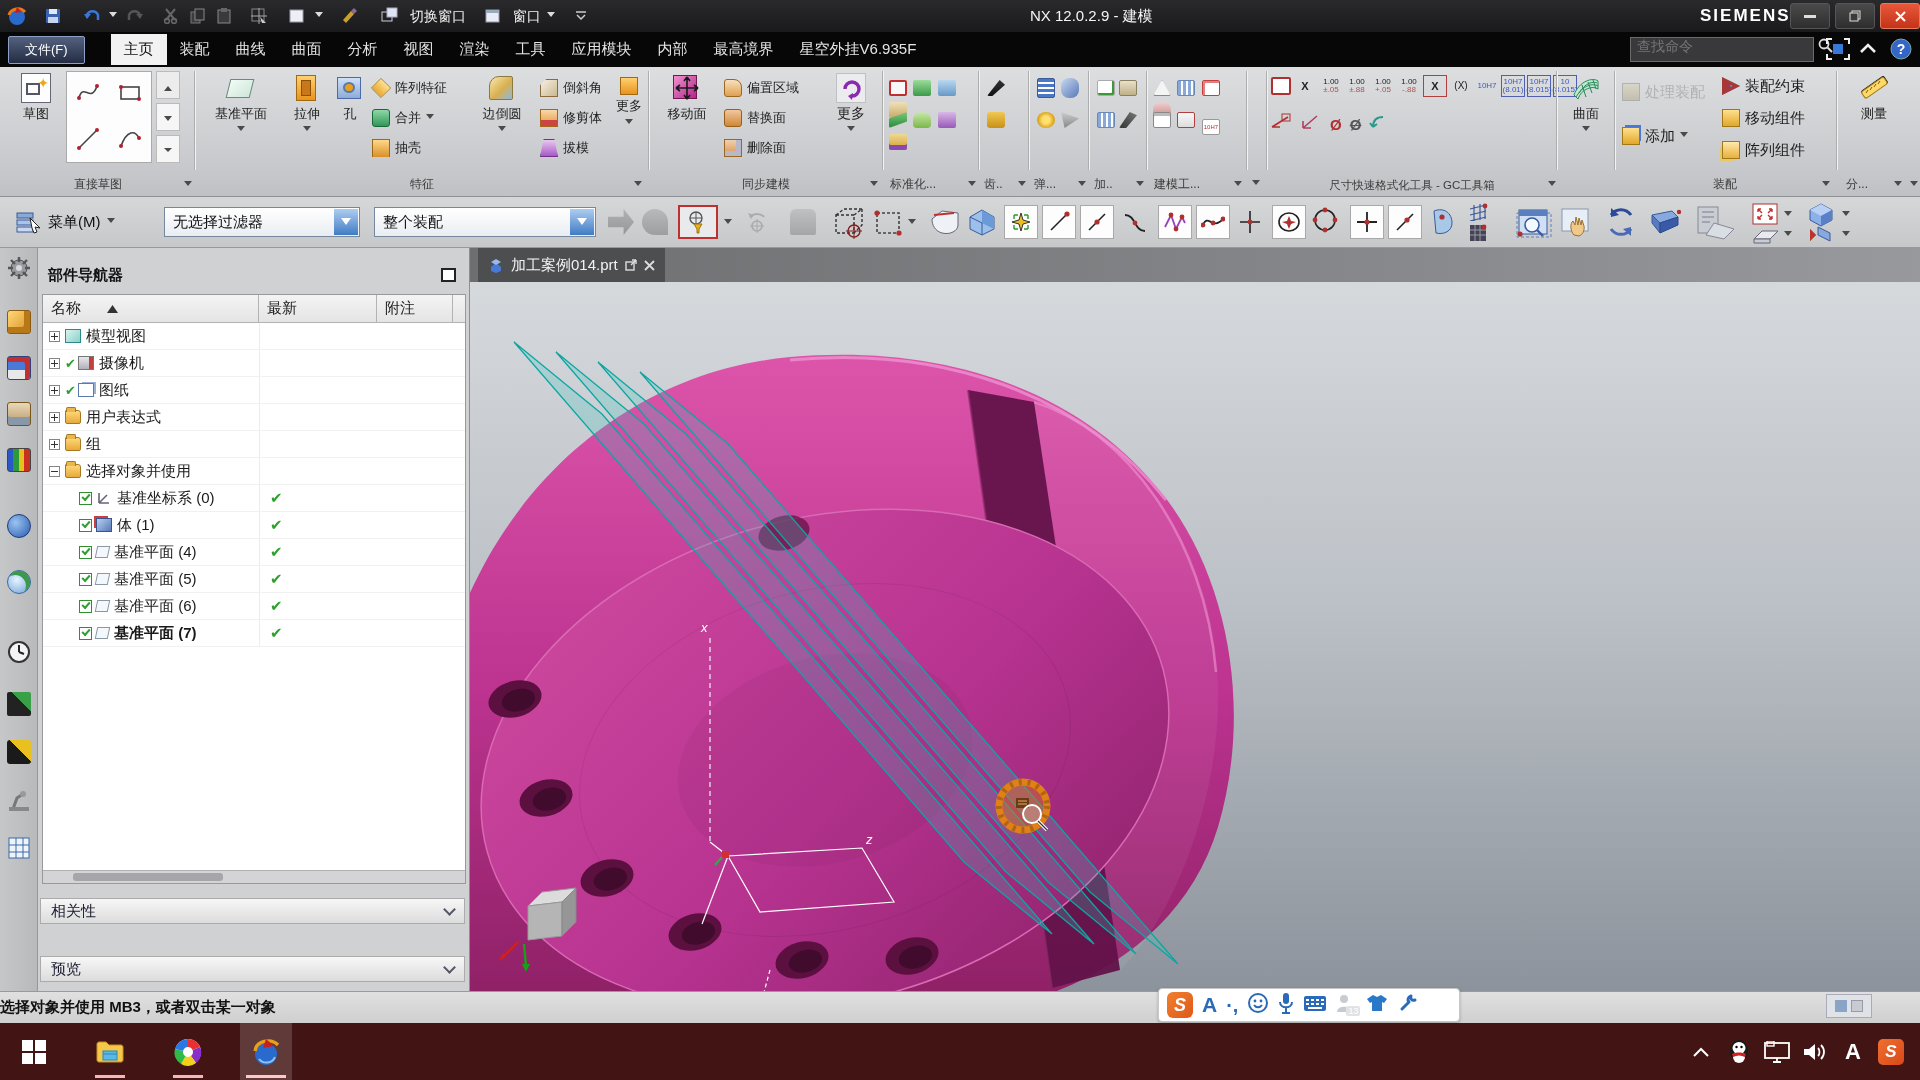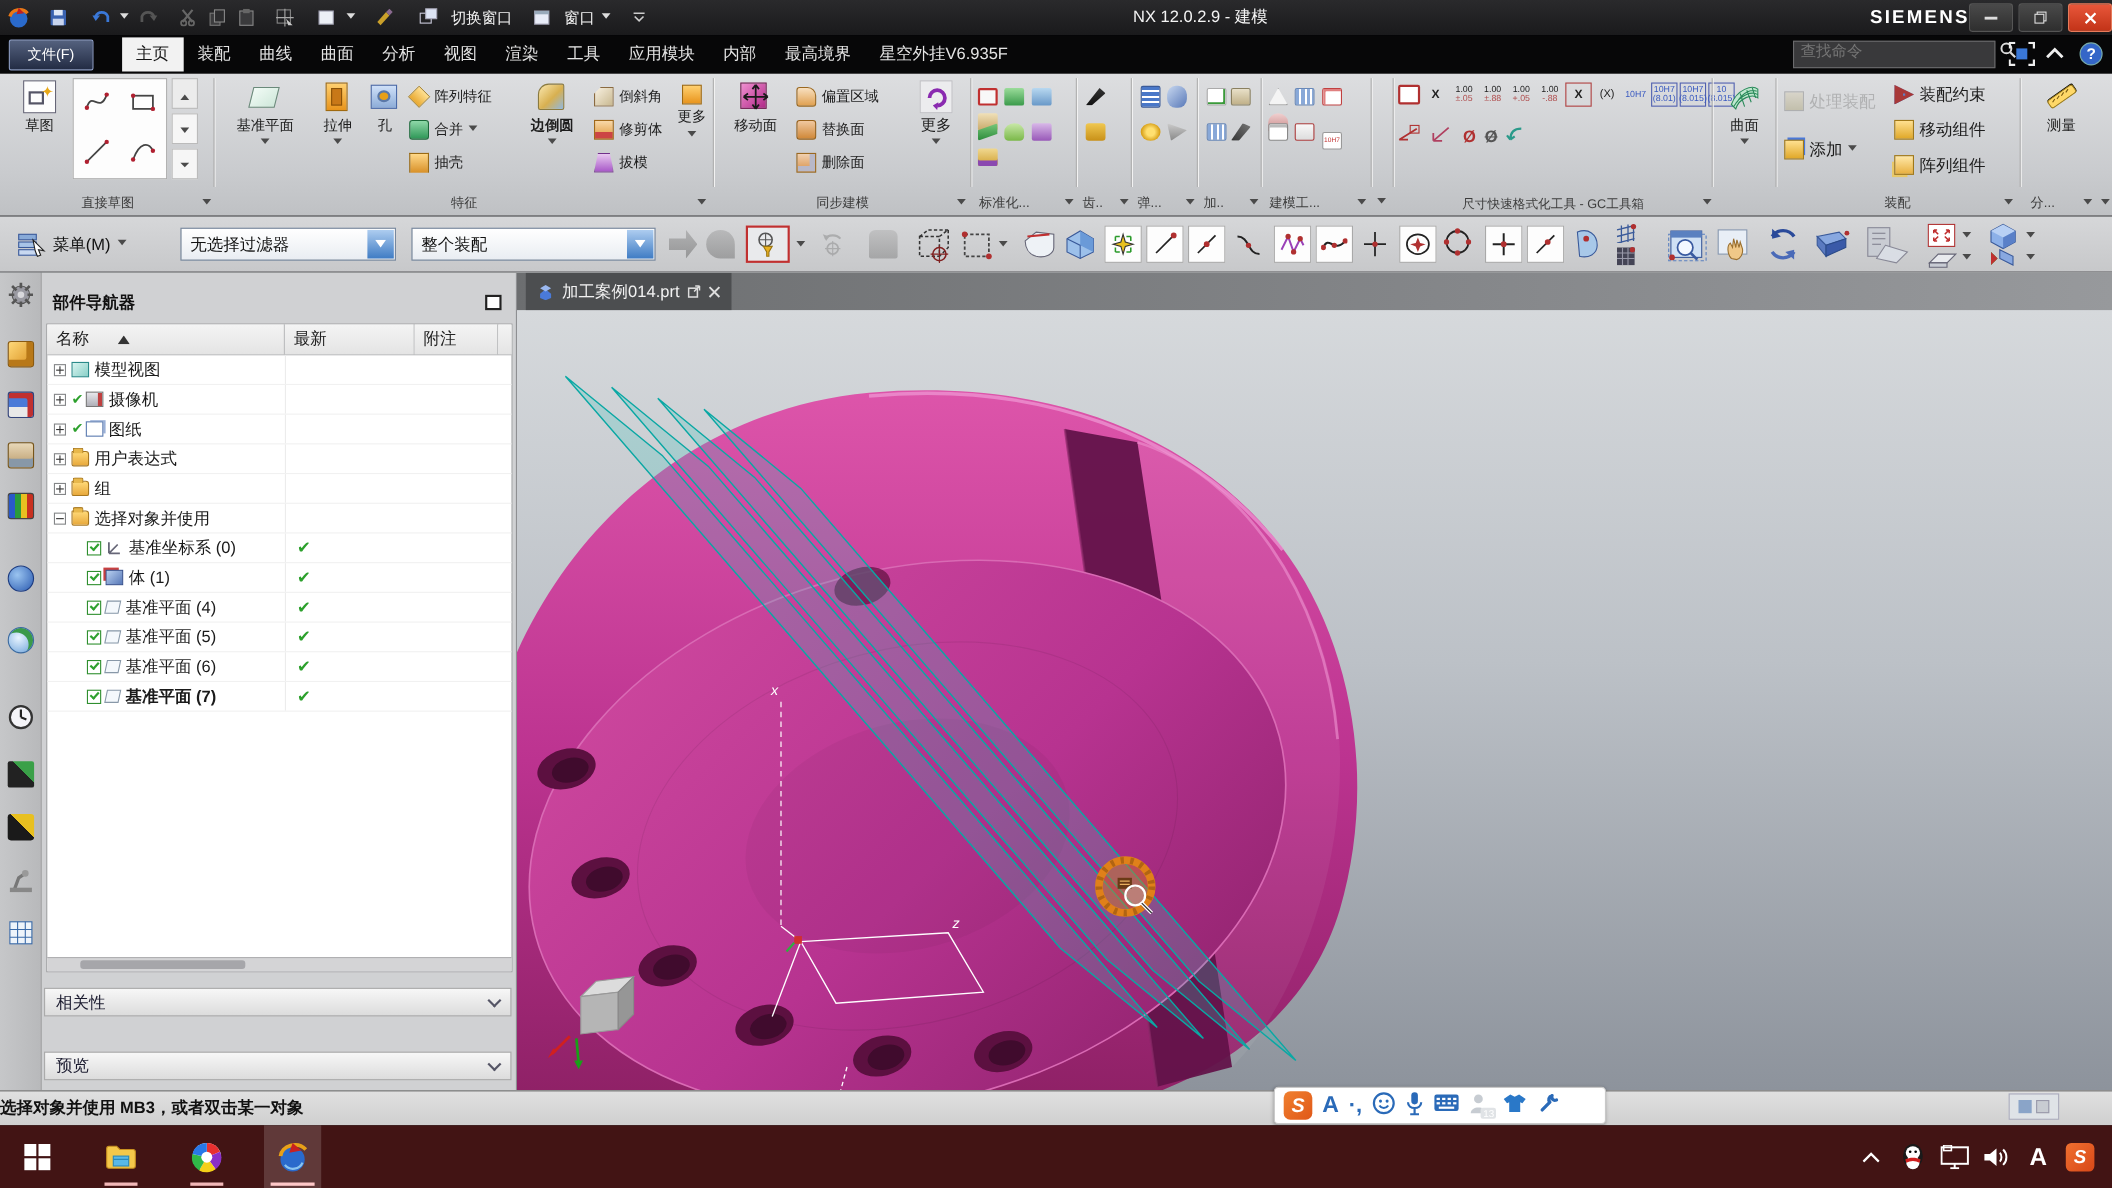--- a/index.html
+++ b/index.html
@@ -295,21 +295,21 @@
     </div>
     <div class="srow" style="left:176px;top:38px;">
       <span class="ic18" style="background:linear-gradient(#8fd8a8,#2f9858);border:1px solid #1a6838;border-radius:3px;"></span>
       <span>合并</span>
         <span class="car"></span>
     </div>
     <div class="srow" style="left:176px;top:68px;">
       <span class="ic18" style="background:linear-gradient(#ffd888,#d89028);border:1px solid #9a6a14;border-bottom:none;"></span>
       <span>抽壳</span>
     </div>
-    <div class="rbig" style="left:272px;top:6px;width:68px;font-weight:bold;">
+    <div class="rbig" style="left:272px;top:6px;width:68px;">
       <div class="ic30">
           <div style="position:absolute;left:2px;top:3px;width:24px;height:24px;background:linear-gradient(135deg,#fae8b0,#d8b050 55%,#90b8e0);border:1px solid #8a7a40;border-radius:10px 2px 2px 2px;"></div>
         </div>
       <span class="lb">边倒圆</span>
       <span class="car" style="margin-top:3px;"></span>
     </div>
     <div class="srow" style="left:344px;top:8px;">
       <span class="ic18" style="background:linear-gradient(135deg,#f8f0e0,#c8b890);border:1px solid #8a6a40;clip-path:polygon(35% 0,100% 0,100% 100%,0 100%,0 35%);"></span>
       <span>倒斜角</span>
     </div>

